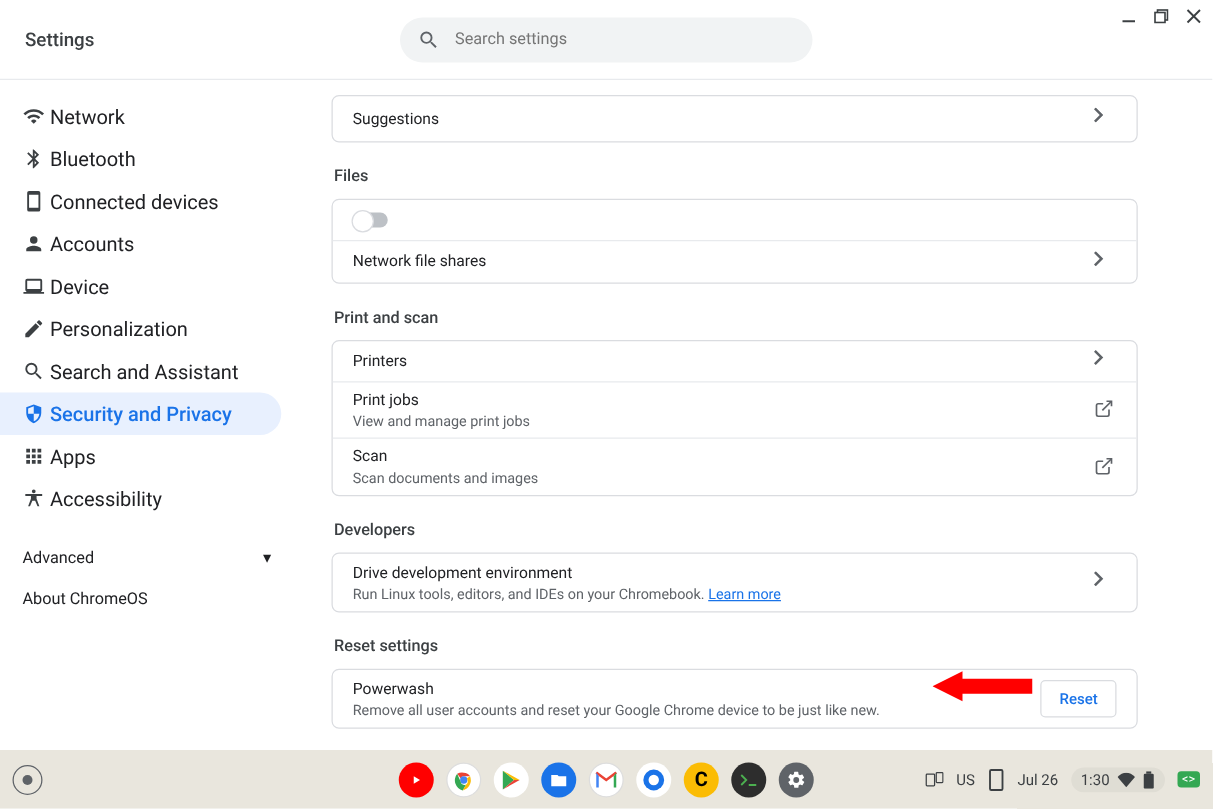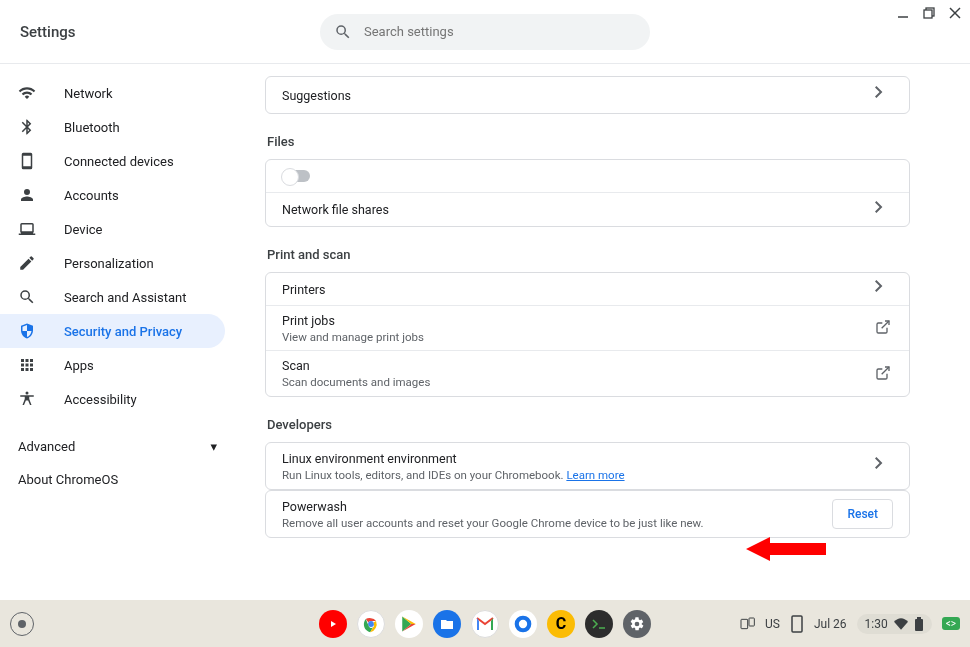--- a/index.html
+++ b/index.html
@@ -6,21 +6,21 @@
 body { width: 970px; height: 647px; background: #fff; color: #202124; overflow: hidden; position: relative; }
 .window-controls { position: absolute; top: 6px; right: 8px; display: flex; gap: 12px; align-items: center; }
 .window-controls span { width: 14px; height: 14px; color: #3c4043; display: inline-flex; align-items: center; justify-content: center; font-size: 13px; cursor: pointer; }
 .header { display: flex; align-items: center; height: 64px; border-bottom: 1px solid #e8eaed; padding: 0 20px; position: relative; }
 .header-title { font-size: 15px; color: #3c4043; font-weight: 500; }
 .search-wrap { position: absolute; left: 50%; transform: translateX(-50%); }
 .search { display: flex; align-items: center; background: #f1f3f4; border-radius: 18px; height: 36px; width: 330px; padding: 0 14px; gap: 12px; }
 .search input { border: none; background: transparent; outline: none; font-size: 13px; color: #5f6368; flex: 1; }
 .layout { display: flex; height: calc(647px - 64px - 47px); }
 .sidebar { width: 235px; padding: 12px 0 0 0; }
-.side-item { display: flex; align-items: center; gap: 28px; height: 34px; padding: 0 18px; font-size: 13px; border-radius: 0 17px 17px 0; margin: 0 10px 0 0; cursor: pointer; color: #202124; }
+.side-item { display: flex; align-items: center; gap: 4px; height: 34px; padding: 0 18px; font-size: 16px; border-radius: 0 17px 17px 0; margin: 0 10px 0 0; cursor: pointer; color: #202124; }
 .side-item .icon { width: 18px; height: 18px; color: #3c4043; display: inline-flex; align-items: center; justify-content: center; }
 .side-item.active { background: #e8f0fe; color: #1a73e8; font-weight: 500; }
 .side-item.active .icon { color: #1a73e8; }
 .advanced-row { display: flex; align-items: flex-end; justify-content: space-between; padding: 0 18px; height: 34px; font-size: 13px; margin-top: 4px; cursor: pointer; }
 .about { padding: 18px 0 0 18px; font-size: 13px; cursor: pointer; }
 .content { flex: 1; overflow-y: auto; padding: 12px 60px 20px 30px; }
 .card { border: 1px solid #dadce0; border-radius: 6px; background: #fff; }
 .section-title { font-size: 13px; color: #3c4043; font-weight: 500; margin: 20px 0 10px 2px; }
 .row { display: flex; align-items: center; justify-content: space-between; padding: 0 16px; height: 44px; border-bottom: 1px solid #e8eaed; cursor: pointer; }
 .row:last-child { border-bottom: none; }
@@ -234,31 +234,32 @@
               <path d="M10 14 21 3"></path>
             </svg>
           </span>
       </div>
     </div>
 
     <div class="section-title">Developers</div>
     <div class="card">
       <div class="row tall" style="height:46px;">
         <div class="col">
-          <span class="label">Linux environment environment</span>
+          <span class="label">Drive development environment</span>
           <span class="sub"><span>Run Linux tools, editors, and IDEs on your Chromebook. </span><a href="#" class="learn-link">Learn more</a></span>
         </div>
         <span class="right-icon">
             <svg width="8" height="12" viewBox="0 0 8 12" fill="currentColor">
               <path d="M0 10.59 4.58 6 0 1.41 1.41 0l6 6-6 6z"></path>
             </svg>
           </span>
       </div>
     </div>
 
+    <div class="section-title">Reset settings</div>
     <div class="card">
       <div class="row tall" style="height:46px;">
         <div class="col">
           <span class="label">Powerwash</span>
           <span class="sub">Remove all user accounts and reset your Google Chrome device to be just like new.</span>
         </div>
         <button class="reset-btn">Reset</button>
       </div>
     </div>
   </div>

